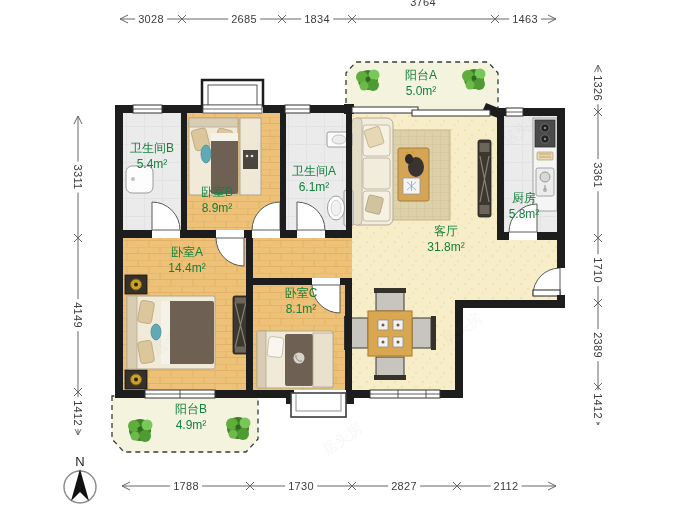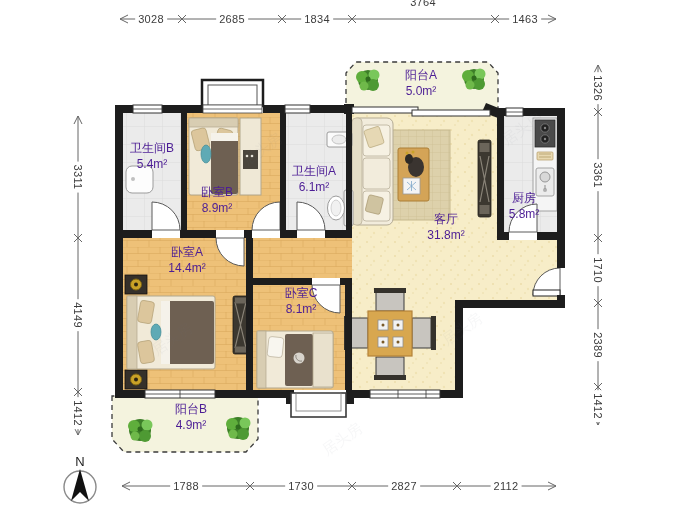--- a/index.html
+++ b/index.html
@@ -1,20 +1,20 @@
 <!DOCTYPE html>
 <html><head>
 <meta charset="utf-8">
 <style>
   html,body{margin:0;padding:0;background:#ffffff;}
   .stage{position:relative;width:680px;height:510px;background:#ffffff;overflow:hidden;
          font-family:"Liberation Sans","DejaVu Sans",sans-serif;}
   .stage svg{position:absolute;left:0;top:0;}
   .lbl{position:absolute;transform:translate(-50%,-50%);text-align:center;
-       color:#4c1d95;font-size:12px;line-height:1.3;white-space:nowrap;z-index:5;}
+       color:#15803d;font-size:12px;line-height:1.3;white-space:nowrap;z-index:5;}
   .lbl .nm,.lbl .ar{display:block;}
   .dim{position:absolute;transform:translate(-50%,-50%);font-size:11px;color:#3c3c3c;
        background:#ffffff;padding:0 3px;white-space:nowrap;z-index:6;letter-spacing:.3px;}
   .dim.v{transform:translate(-50%,-50%) rotate(90deg);}
   .north-n{position:absolute;transform:translate(-50%,-50%);font-size:13px;color:#222;z-index:6;}
   .wm{position:absolute;color:#6a7080;opacity:0.055;font-size:15px;transform:rotate(-35deg);
       z-index:4;pointer-events:none;white-space:nowrap;}
 </style>
 </head>
 <body>
@@ -343,39 +343,39 @@
     <span class="ar">8.9m²</span>
   </div>
   <div class="lbl" style="left:314px;top:180px">
     <span class="nm">卫生间A</span>
     <span class="ar">6.1m²</span>
   </div>
   <div class="lbl" style="left:524px;top:207px">
     <span class="nm">厨房</span>
     <span class="ar">5.8m²</span>
   </div>
-  <div class="lbl" style="left:446px;top:228px">
+  <div class="lbl" style="left:446px;top:240px">
     <span class="nm">客厅</span>
     <span class="ar">31.8m²</span>
   </div>
   <div class="lbl" style="left:187px;top:261px">
     <span class="nm">卧室A</span>
     <span class="ar">14.4m²</span>
   </div>
   <div class="lbl" style="left:301px;top:302px">
     <span class="nm">卧室C</span>
     <span class="ar">8.1m²</span>
   </div>
   <div class="lbl" style="left:191px;top:418px">
     <span class="nm">阳台B</span>
     <span class="ar">4.9m²</span>
   </div>
 
   <div class="dim" style="left:151px;top:19px">3028</div>
-  <div class="dim" style="left:232px;top:19px">2685</div>
+  <div class="dim" style="left:244px;top:19px">2685</div>
   <div class="dim" style="left:317px;top:19px">1834</div>
   <div class="dim" style="left:423px;top:2px">3764</div>
   <div class="dim" style="left:525px;top:19px">1463</div>
 
   <div class="dim" style="left:186px;top:486px">1788</div>
   <div class="dim" style="left:301px;top:486px">1730</div>
   <div class="dim" style="left:404px;top:486px">2827</div>
   <div class="dim" style="left:506px;top:486px">2112</div>
 
   <div class="dim v" style="left:78px;top:177px">3311</div>

